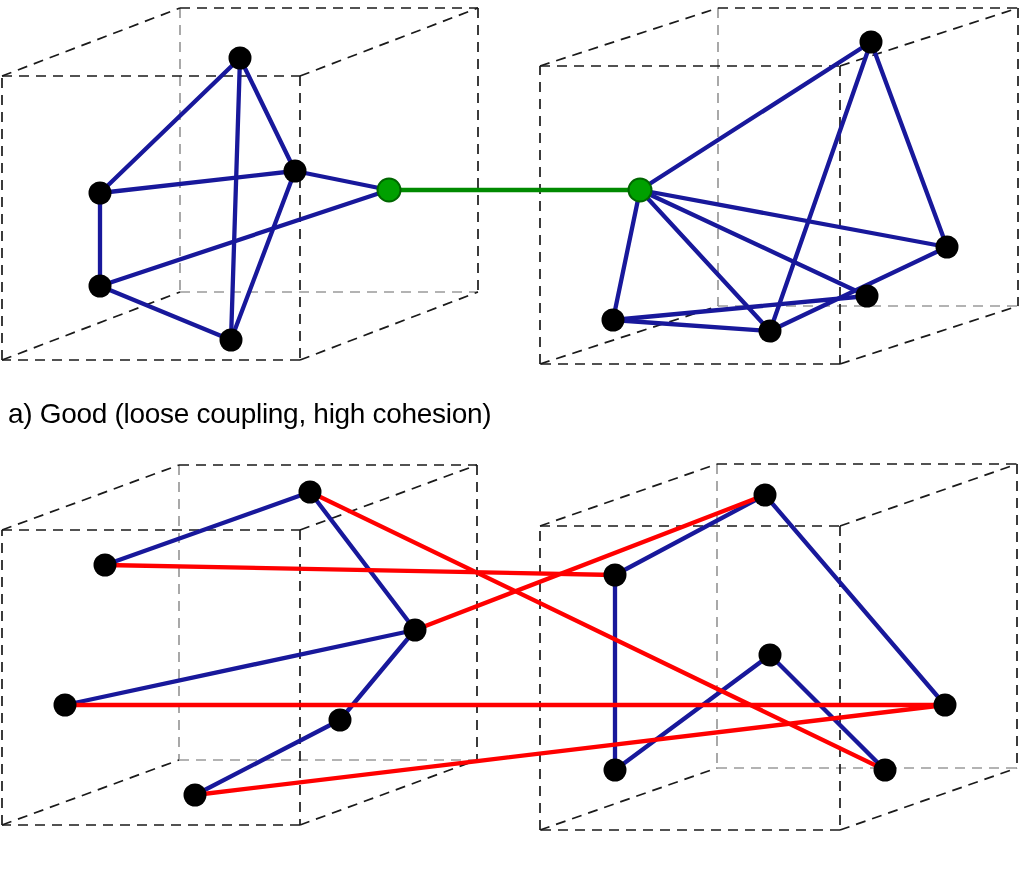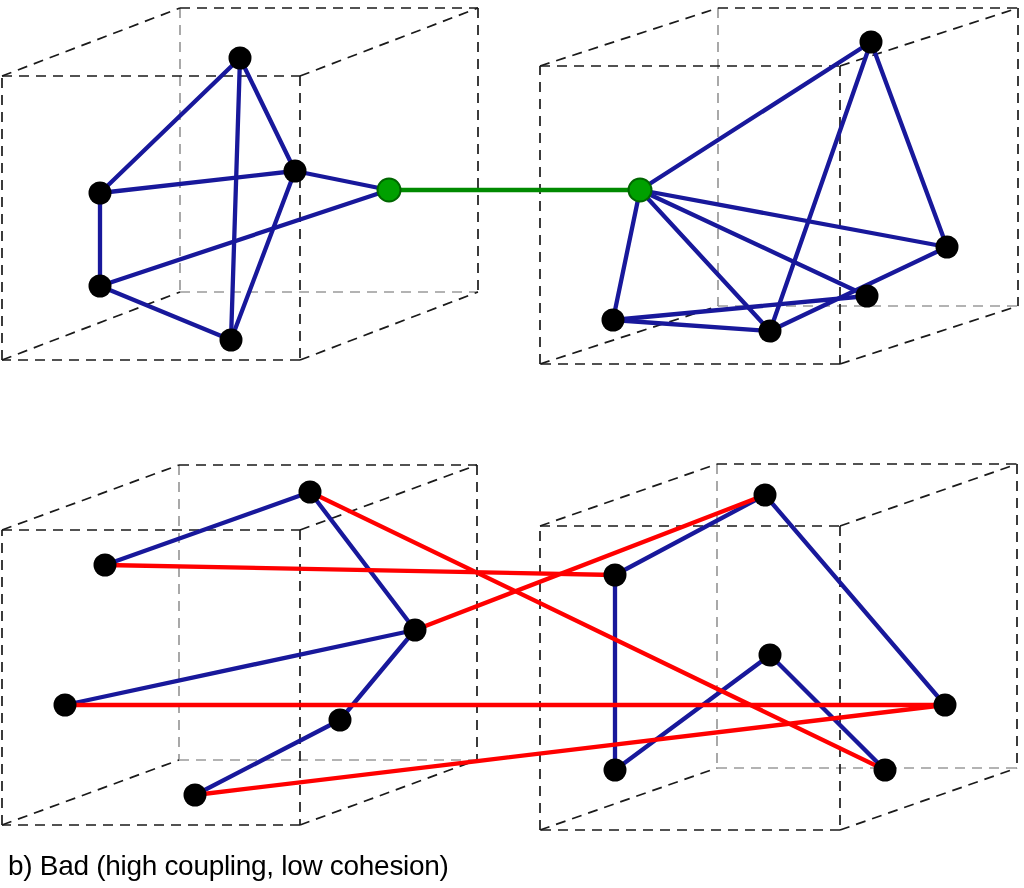--- a/index.html
+++ b/index.html
@@ -141,14 +141,14 @@
         <circle cx="340" cy="720" r="11.5" fill="#000000" stroke="none" stroke-width="2"></circle>
         <circle cx="195" cy="795" r="11.5" fill="#000000" stroke="none" stroke-width="2"></circle>
         <circle cx="765" cy="495" r="11.5" fill="#000000" stroke="none" stroke-width="2"></circle>
         <circle cx="615" cy="575" r="11.5" fill="#000000" stroke="none" stroke-width="2"></circle>
         <circle cx="770" cy="655" r="11.5" fill="#000000" stroke="none" stroke-width="2"></circle>
         <circle cx="615" cy="770" r="11.5" fill="#000000" stroke="none" stroke-width="2"></circle>
         <circle cx="945" cy="705" r="11.5" fill="#000000" stroke="none" stroke-width="2"></circle>
         <circle cx="885" cy="770" r="11.5" fill="#000000" stroke="none" stroke-width="2"></circle>
       </g>
     </svg>
-  <div class="caption" id="caption-bad">b) Bad (high coupling, low cohesion)</div>
+  <div class="caption" id="caption-good">a) Good (loose coupling, high cohesion)</div>
 </div>
 
 </body></html>

